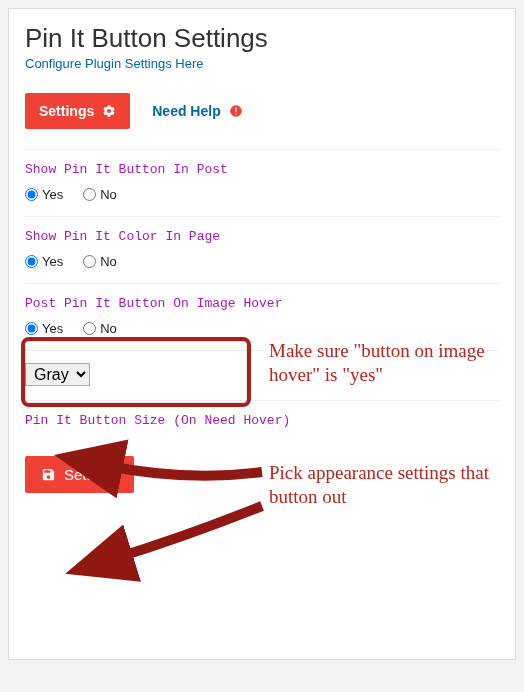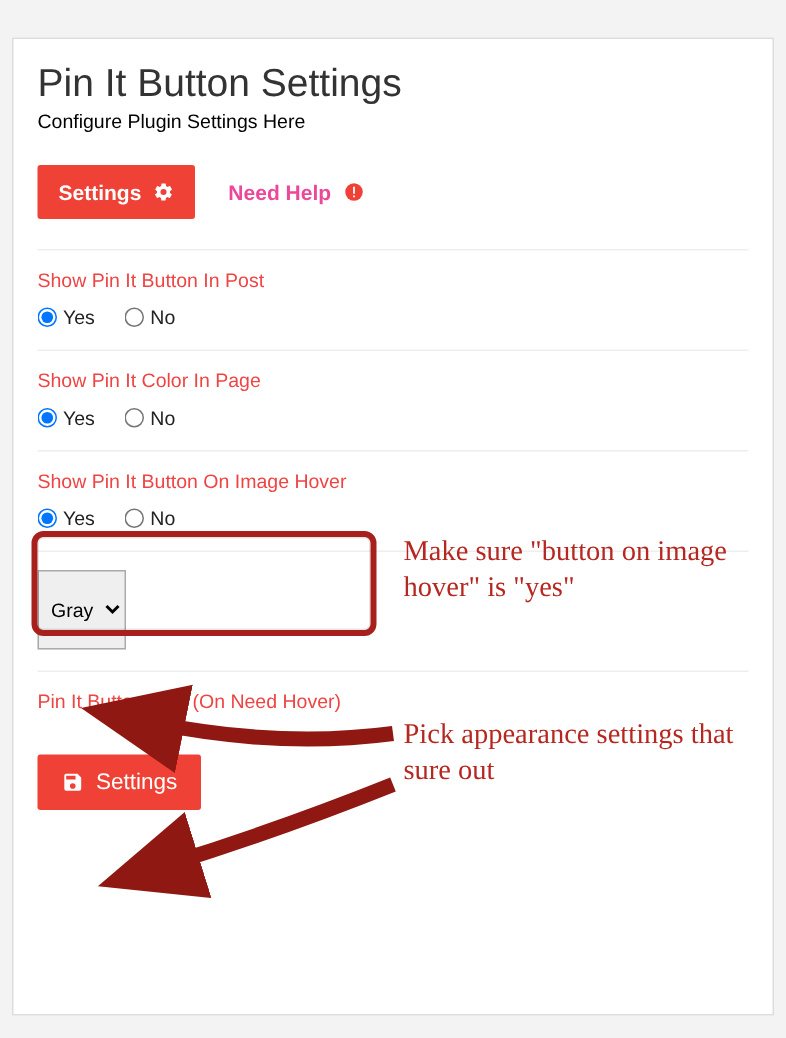--- a/index.html
+++ b/index.html
@@ -9,40 +9,39 @@
     background: #f3f3f3;
     width: 524px;
     height: 692px;
     overflow: hidden;
   }
   .frame {
     box-sizing: border-box;
     width: 524px;
     height: 668px;
     padding: 8px;
-    margin-top: 17px;
   }
   .panel {
     box-sizing: border-box;
     background: #fff;
     border: 1px solid #ddd;
     width: 100%;
     height: 100%;
     padding: 14px 16px;
     position: relative;
   }
   .title {
     font-size: 26px;
     color: #333;
     margin: 0 0 2px 0;
     font-weight: 400;
   }
   .subtitle {
     font-size: 13px;
-    color: #000000;
+    color: #0369a1;
     margin: 0 0 22px 0;
   }
   .tabs {
     display: flex;
     align-items: stretch;
     gap: 8px;
     margin-bottom: 20px;
   }
   .tab {
     display: flex;
@@ -52,46 +51,47 @@
     font-size: 14px;
     font-weight: 700;
     border-radius: 2px;
     cursor: pointer;
   }
   .tab-primary {
     background: #ef4136;
     color: #fff;
   }
   .tab-secondary {
-    color: #ec4899;
+    color: #0369a1;
     background: transparent;
   }
   .gear-icon svg, .alert-icon svg, .save-icon svg { display:block; }
   .divider {
     border: none;
     border-top: 1px solid #eee;
     margin: 14px 0 12px 0;
   }
   .field-label {
     font-size: 13px;
-    color: #ef4444;
+    color: #a21caf;
     margin: 0 0 10px 0;
+    font-family: Liberation Mono, monospace;
   }
   .radio-row {
     display: flex;
     align-items: center;
     gap: 6px;
     font-size: 13px;
     color: #222;
   }
   .radio-row label { margin-right: 14px; display:flex; gap:4px; cursor:pointer; }
   .radio-row input[type=radio] { margin:0; }
   .select {
-    font-size: 13px;
-    padding: 17px 4px;
+    font-size: 16px;
+    padding: 1px 4px;
     background: #efefef;
     border: 1px solid #aaa;
   }
   .save-btn {
     display: inline-flex;
     align-items: center;
     gap: 8px;
     padding: 10px 16px;
     background: #ef4136;
     color: #fff;
@@ -186,21 +186,21 @@
             <input type="radio" name="inpage" style="">
             <span>No</span>
           </label>
       </div>
     </div>
 
     <hr class="divider">
 
     
     <div class="section">
-      <p class="field-label">Show Pin It Button On Image Hover</p>
+      <p class="field-label">Post Pin It Button On Image Hover</p>
       <div class="radio-row">
         <label>
             <input type="radio" name="onhover" checked="" style="">
             <span>Yes</span>
           </label>
         <label>
             <input type="radio" name="onhover" style="">
             <span>No</span>
           </label>
       </div>
@@ -231,21 +231,21 @@
       <span>Settings</span>
     </button>
 
     
     <div class="annot-box" style="left:12px; top:328px; width:222px; height:62px;"></div>
 
     
     <div class="annot-text" style="left:260px; top:330px; width:230px;">Make sure "button on image hover" is "yes"</div>
 
     
-    <div class="annot-text" style="left:260px; top:452px; width:230px;">Pick appearance settings that sure out</div>
+    <div class="annot-text" style="left:260px; top:452px; width:230px;">Pick appearance settings that button out</div>
 
     
     <svg class="annot-svg" style="left:88px; top:438px; width:170px; height:40px;">
       <defs>
         <marker id="ah1" markerWidth="10" markerHeight="10" refX="2" refY="3" orient="auto">
           <path d="M0,0 L0,6 L7,3 z" fill="#8f1813"></path>
         </marker>
       </defs>
       <path d="M165,25 Q90,35 6,18" stroke="#8f1813" stroke-width="10" fill="none" marker-end="url(#ah1)"></path>
     </svg>

